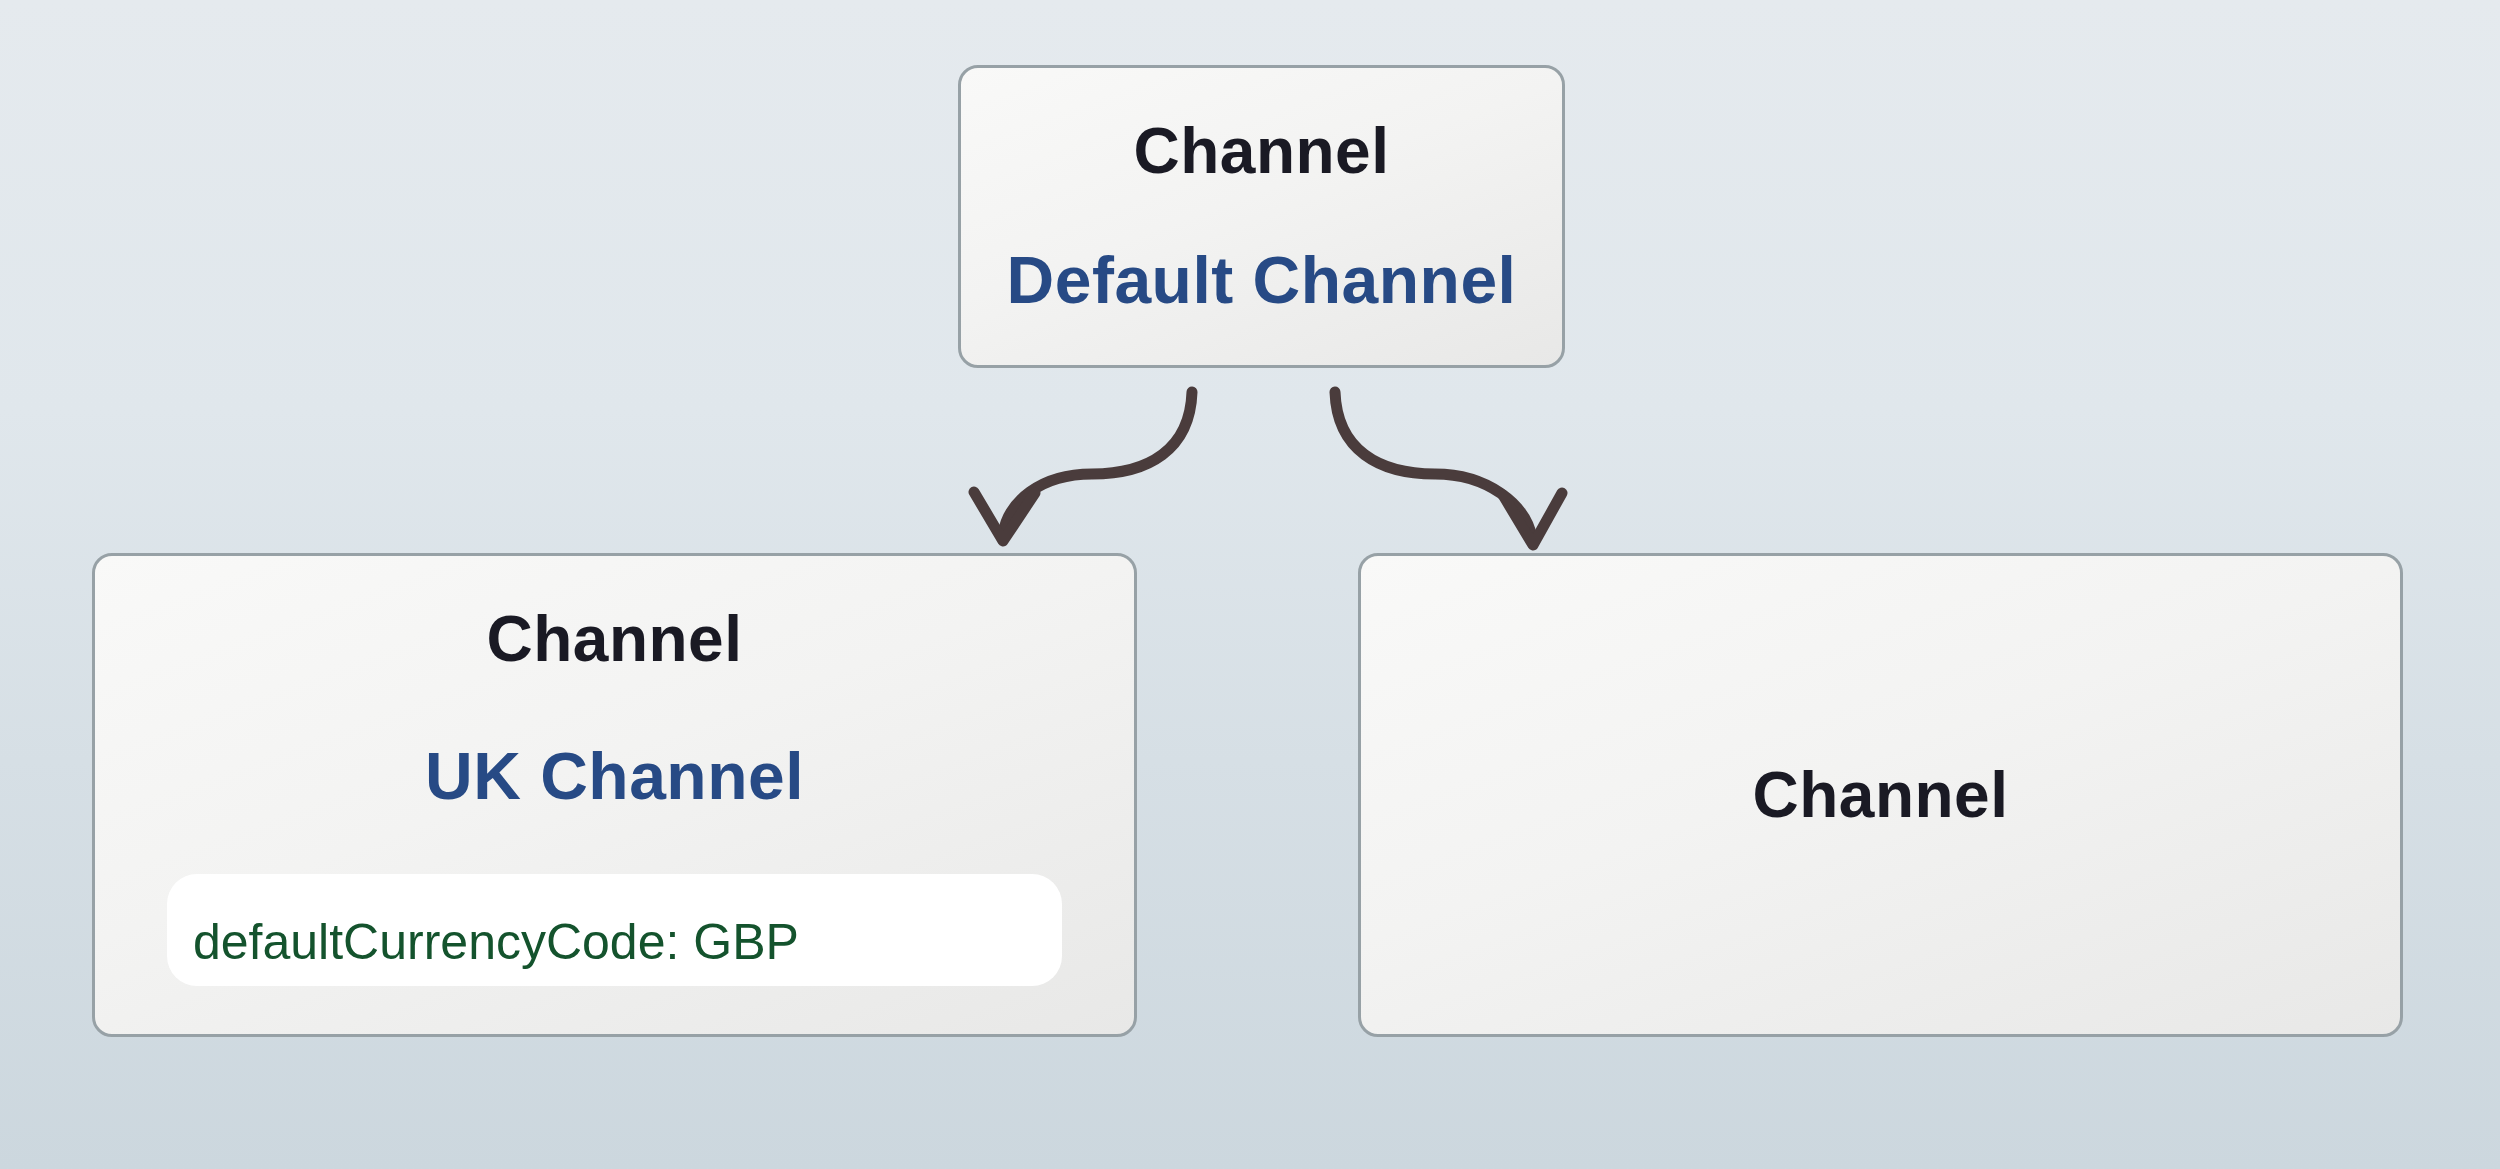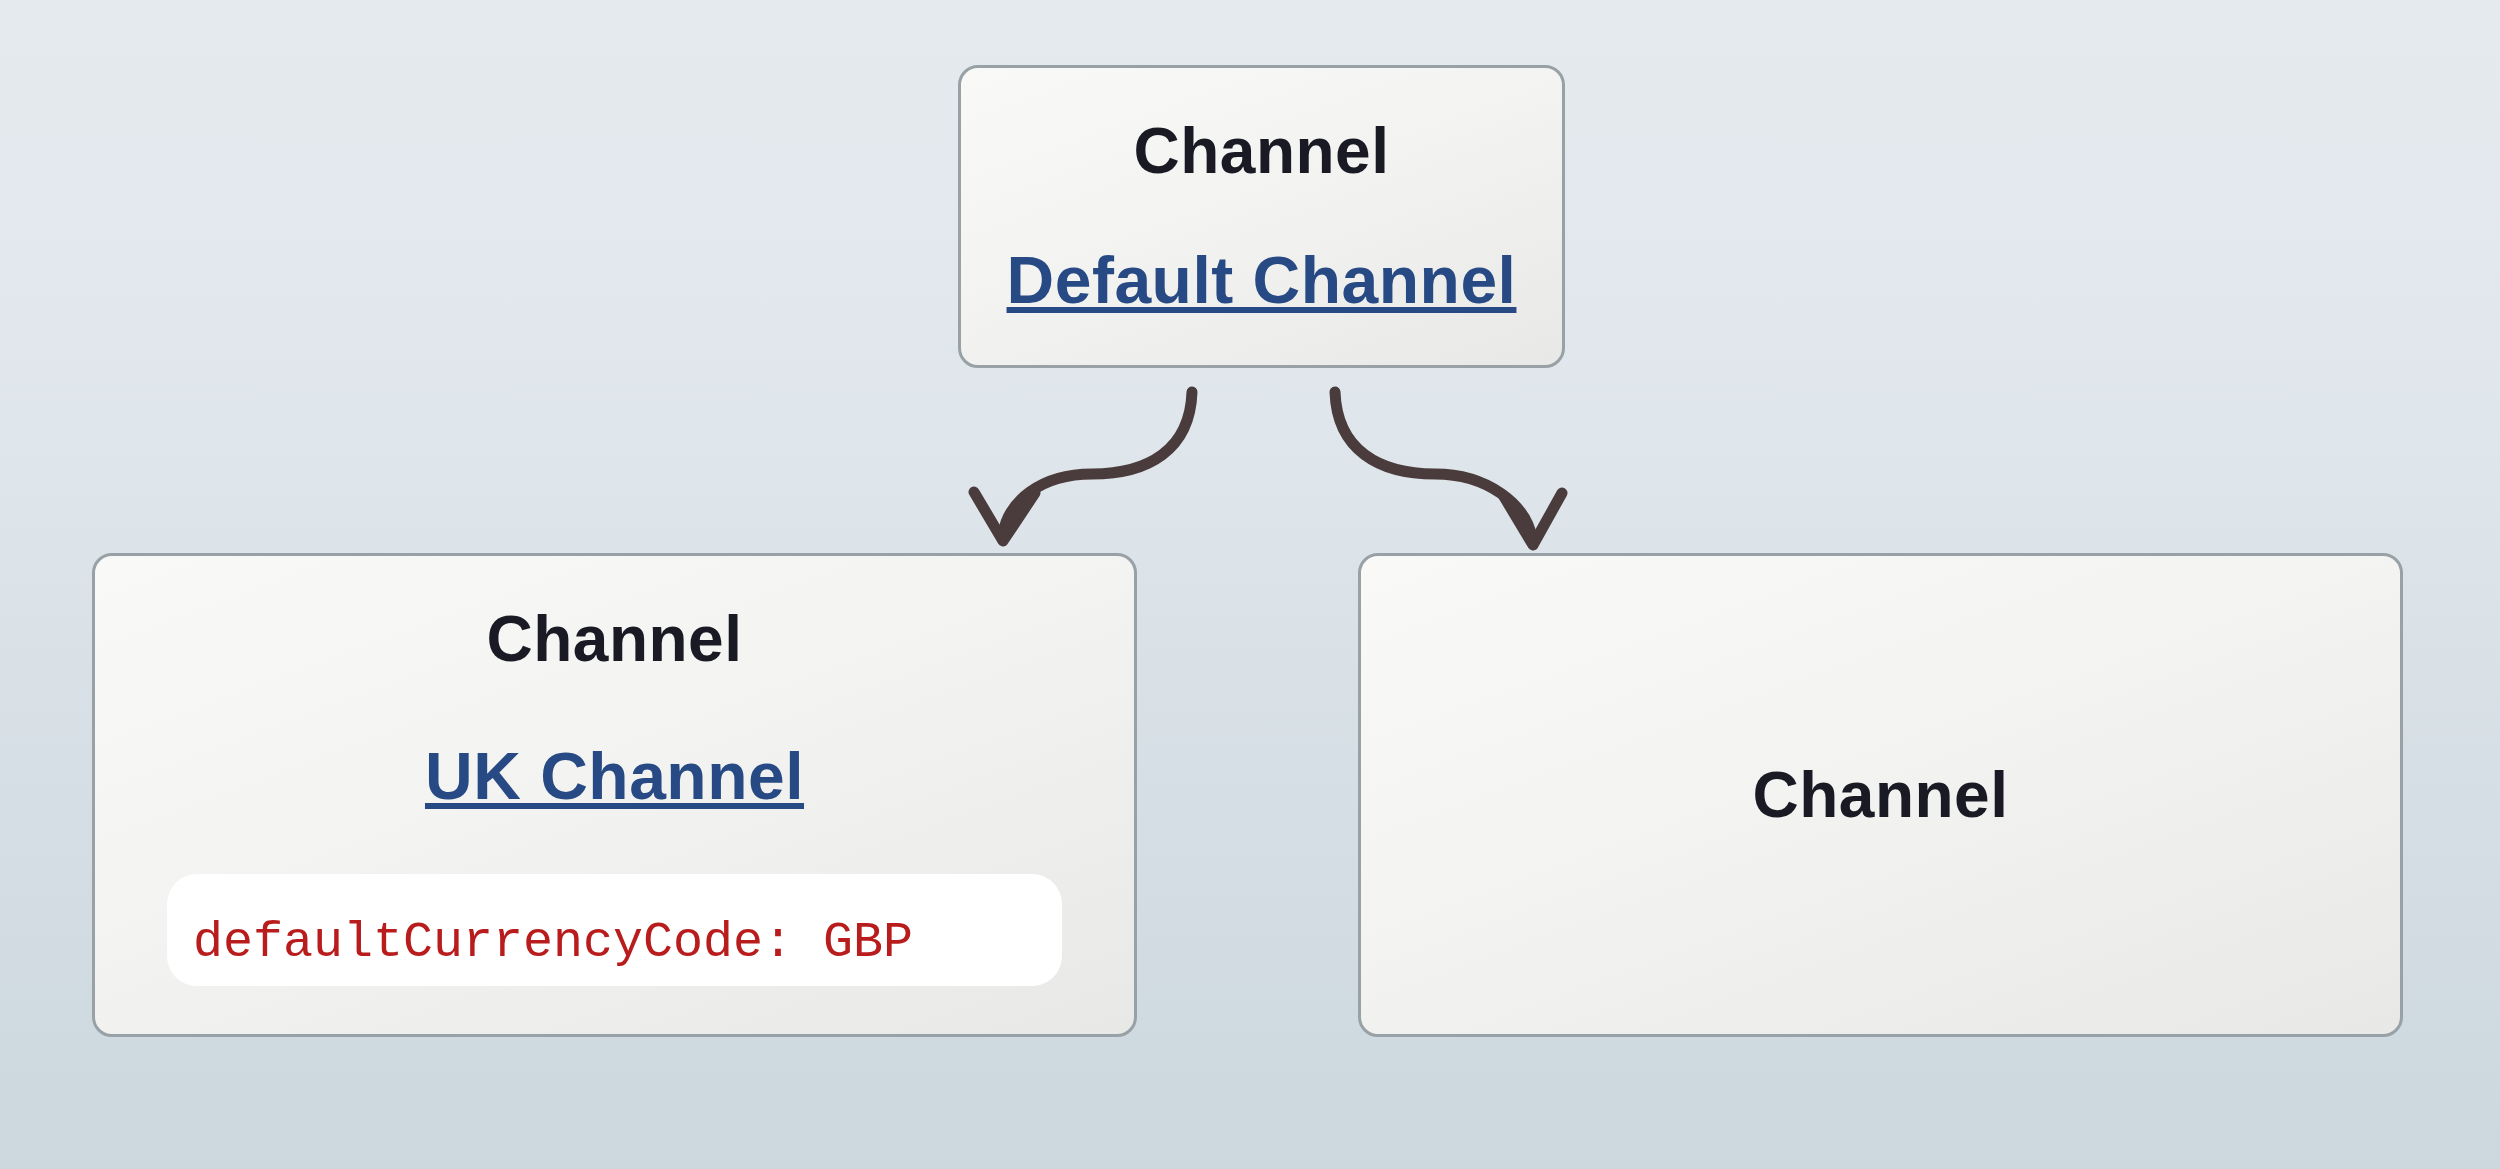--- a/index.html
+++ b/index.html
@@ -37,42 +37,41 @@
     font-weight: bold;
     line-height: 1.1;
     letter-spacing: 0.5px;
   }
   .node-name {
     color: #274a85;
     font-size: 66px;
     font-weight: bold;
     line-height: 1.1;
     letter-spacing: 0.5px;
-    text-decoration: underline;
   }
   .node-child .node-type { margin-top: 0; }
   .node-child .node-name { margin-top: 66px; }
   .attr-pill {
     margin-top: 62px;
     align-self: stretch;
     margin-left: 72px;
     margin-right: 72px;
     height: 112px;
     background: #ffffff;
     border-radius: 30px;
     display: flex;
     align-items: center;
     padding-left: 26px;
     box-sizing: border-box;
   }
   .attr-code {
-    font-family: Liberation Mono, monospace;
+    font-family: Liberation Sans, sans-serif;
     font-size: 50px;
     font-weight: 500;
-    color: #b91c1c;
+    color: #14532d;
     white-space: pre;
     margin-top: 24px;
   }
 </style>
 </head>
 <body>
 
 <div class="canvas">
 
   <svg class="edges-layer" viewBox="0 0 2500 1169" xmlns="http://www.w3.org/2000/svg">

